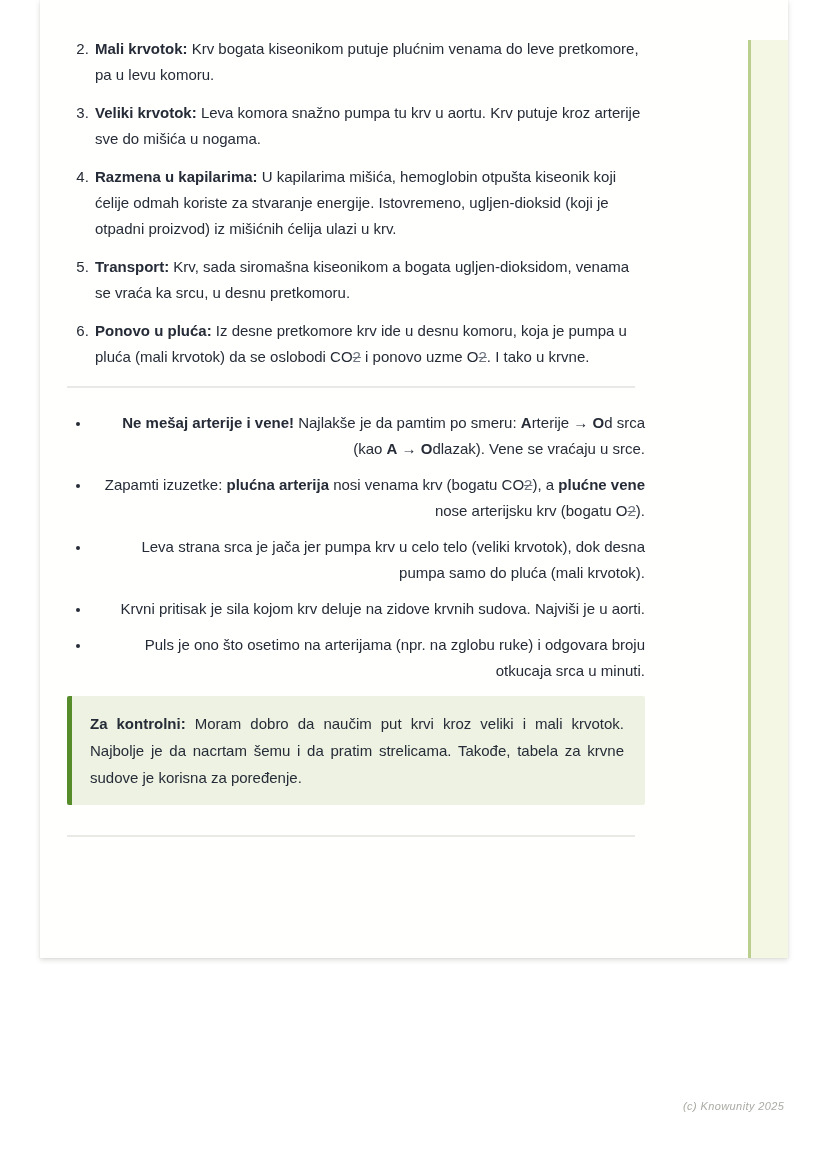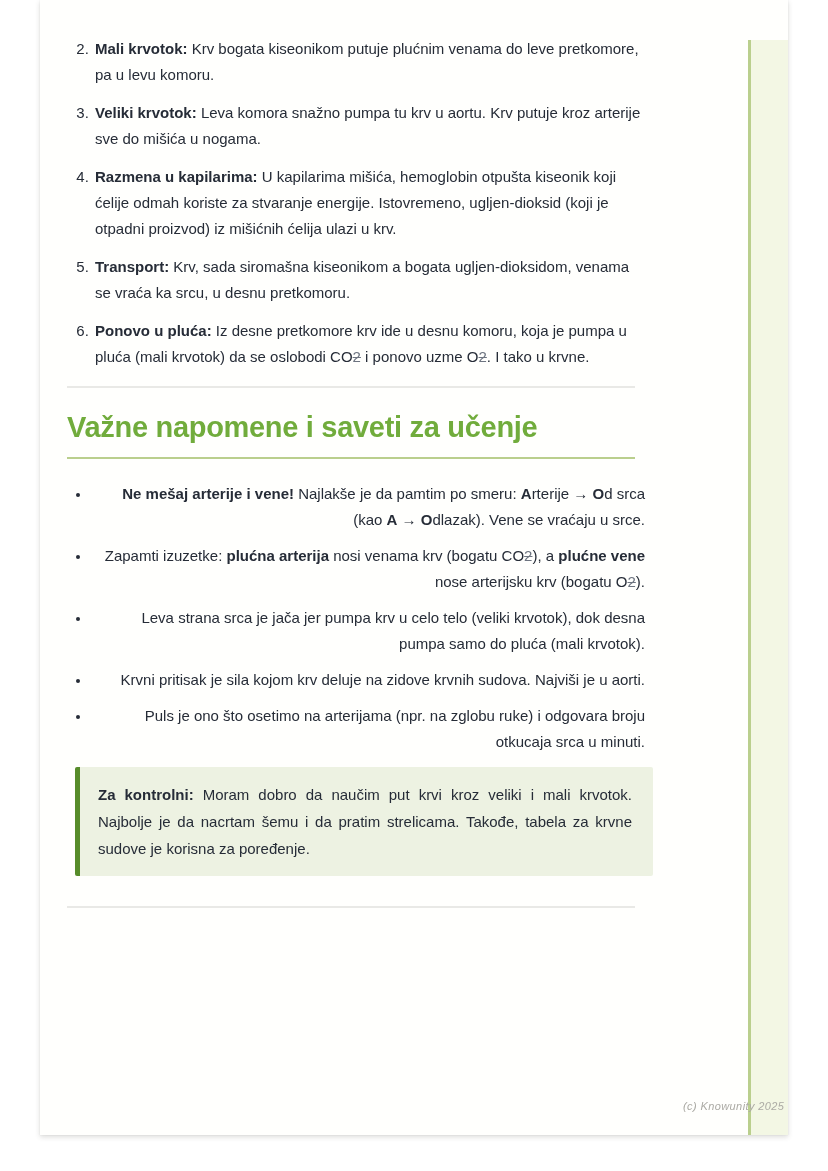--- a/index.html
+++ b/index.html
@@ -11,21 +11,21 @@
     font-family: "Liberation Sans", "DejaVu Sans", sans-serif;
     overflow: hidden;
   }
   .viewport { position: relative; width: 828px; height: 1171px; }
 
   .page {
     position: absolute;
     left: 40px;
     top: 0;
     width: 748px;
-    height: 1135px;
+    height: 958px;
     background: #fffffd;
     box-shadow: 0 2px 5px rgba(60,60,50,0.18), 0 0 1px rgba(0,0,0,0.10);
   }
   .side-strip {
     position: absolute;
     top: 40px;
     right: 0;
     bottom: 0;
     width: 37px;
     background: #f3f7e4;
@@ -82,21 +82,20 @@
 
   .callout {
     margin-top: 12px;
     background: #edf2e2;
     border-left: 5px solid #578c2a;
     border-radius: 2px;
     padding: 14px 21px 14px 18px;
     text-align: justify;
     line-height: 27px;
     width: 534px;
-    margin-left: 8px;
   }
 
   hr.divider.second { margin-top: 30px; }
   h1.section-heading.second { margin-top: 22px; }
   ul.bullets.second { margin-top: 24px; }
 
   .watermark {
     position: absolute;
     top: 1100px;
     left: 683px;
@@ -121,21 +120,20 @@
       <ol class="numbered" start="2">
           <li><span class="b">Mali krvotok:</span><span> Krv bogata kiseonikom putuje plućnim venama do leve pretkomore, pa u levu komoru.</span></li>
           <li><span class="b">Veliki krvotok:</span><span> Leva komora snažno pumpa tu krv u aortu. Krv putuje kroz arterije sve do mišića u nogama.</span></li>
           <li><span class="b">Razmena u kapilarima:</span><span> U kapilarima mišića, hemoglobin otpušta kiseonik koji ćelije odmah koriste za stvaranje energije. Istovremeno, ugljen-dioksid (koji je otpadni proizvod) iz mišićnih ćelija ulazi u krv.</span></li>
           <li><span class="b">Transport:</span><span> Krv, sada siromašna kiseonikom a bogata ugljen-dioksidom, venama se vraća ka srcu, u desnu pretkomoru.</span></li>
           <li><span class="b">Ponovo u pluća:</span><span> Iz desne pretkomore krv ide u desnu komoru, koja je pumpa u pluća (mali krvotok) da se oslobodi CO</span><span class="strike">2</span><span> i ponovo uzme O</span><span class="strike">2</span><span>. I tako u krvne.</span></li>
         </ol>
 
       <hr class="divider">
 
-      <h1 class="section-heading">Važne napomene i saveti za učenje</h1>
 
       <ul class="bullets">
           <li><span class="b">Ne mešaj arterije i vene!</span><span> Najlakše je da pamtim po smeru: </span><span class="b">A</span><span>rterije → </span><span class="b">O</span><span>d srca (kao </span><span class="b">A</span><span> → </span><span class="b">O</span><span>dlazak). Vene se vraćaju u srce.</span></li>
           <li><span>Zapamti izuzetke: </span><span class="b">plućna arterija</span><span> nosi venama krv (bogatu CO</span><span class="strike">2</span><span>), a </span><span class="b">plućne vene</span><span> nose arterijsku krv (bogatu O</span><span class="strike">2</span><span>).</span></li>
           <li><span>Leva strana srca je jača jer pumpa krv u celo telo (veliki krvotok), dok desna pumpa samo do pluća (mali krvotok).</span></li>
           <li><span>Krvni pritisak je sila kojom krv deluje na zidove krvnih sudova. Najviši je u aorti.</span></li>
           <li><span>Puls je ono što osetimo na arterijama (npr. na zglobu ruke) i odgovara broju otkucaja srca u minuti.</span></li>
         </ul>
 
       <div class="callout">

